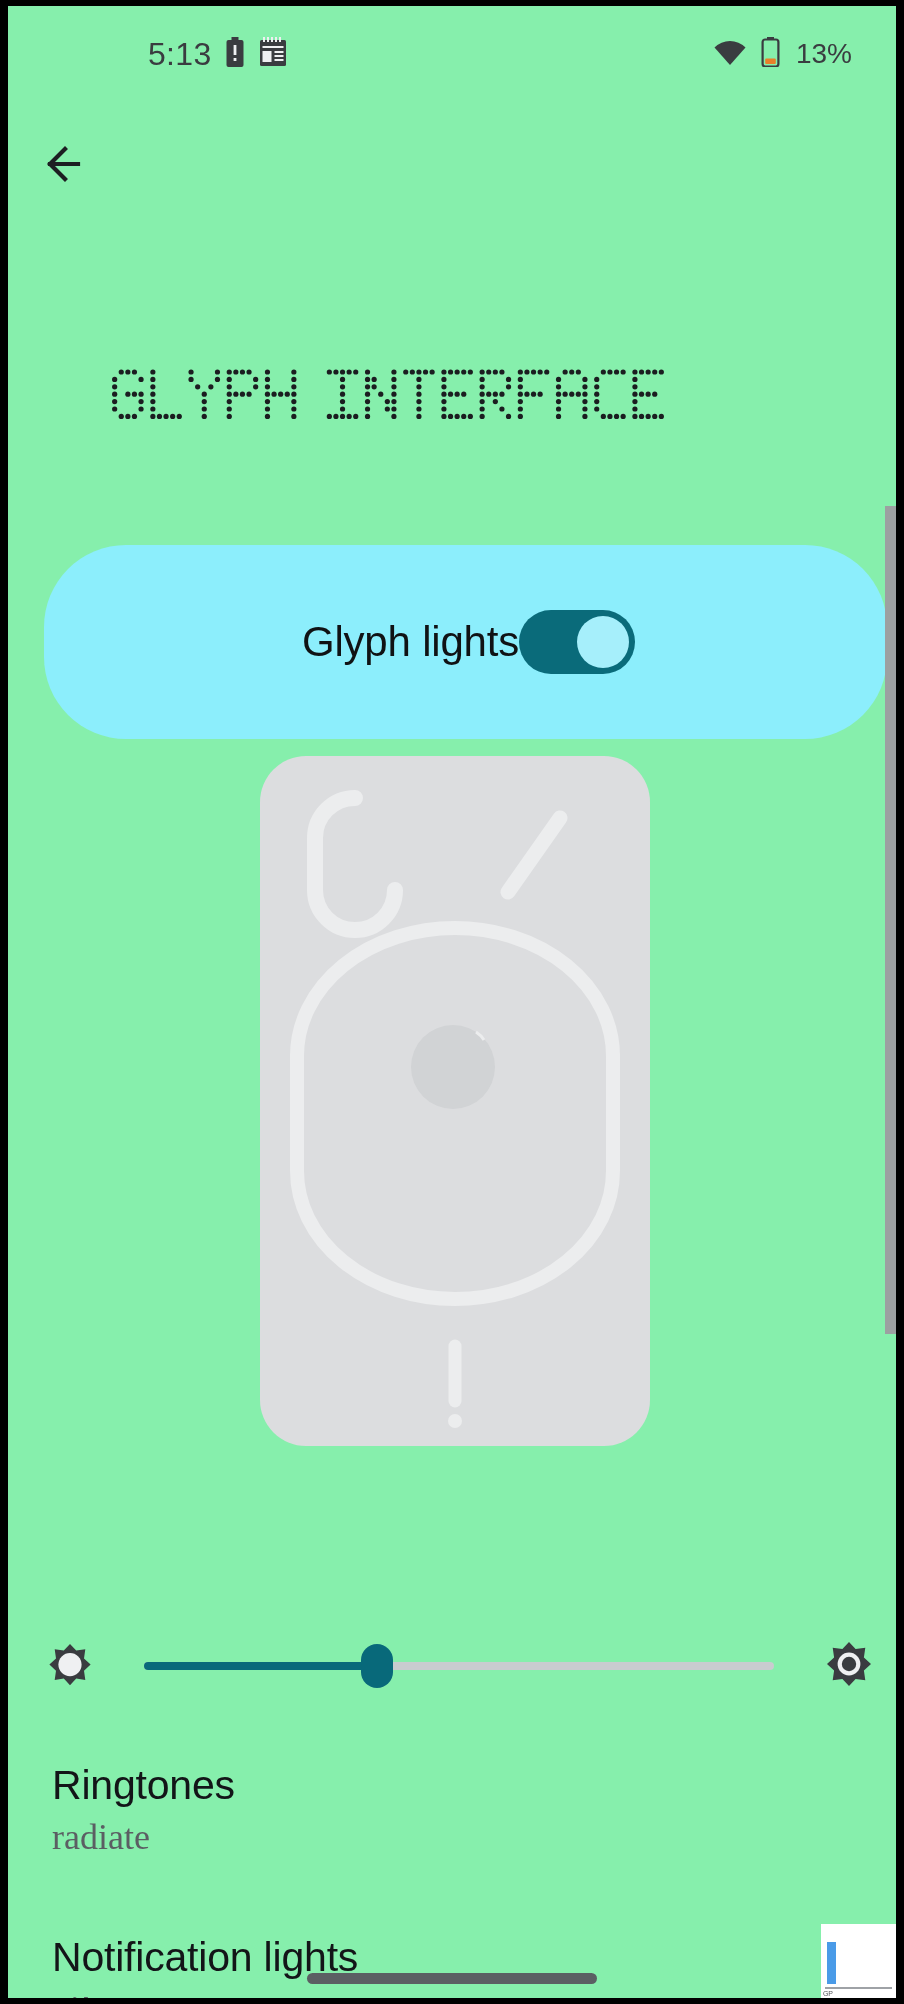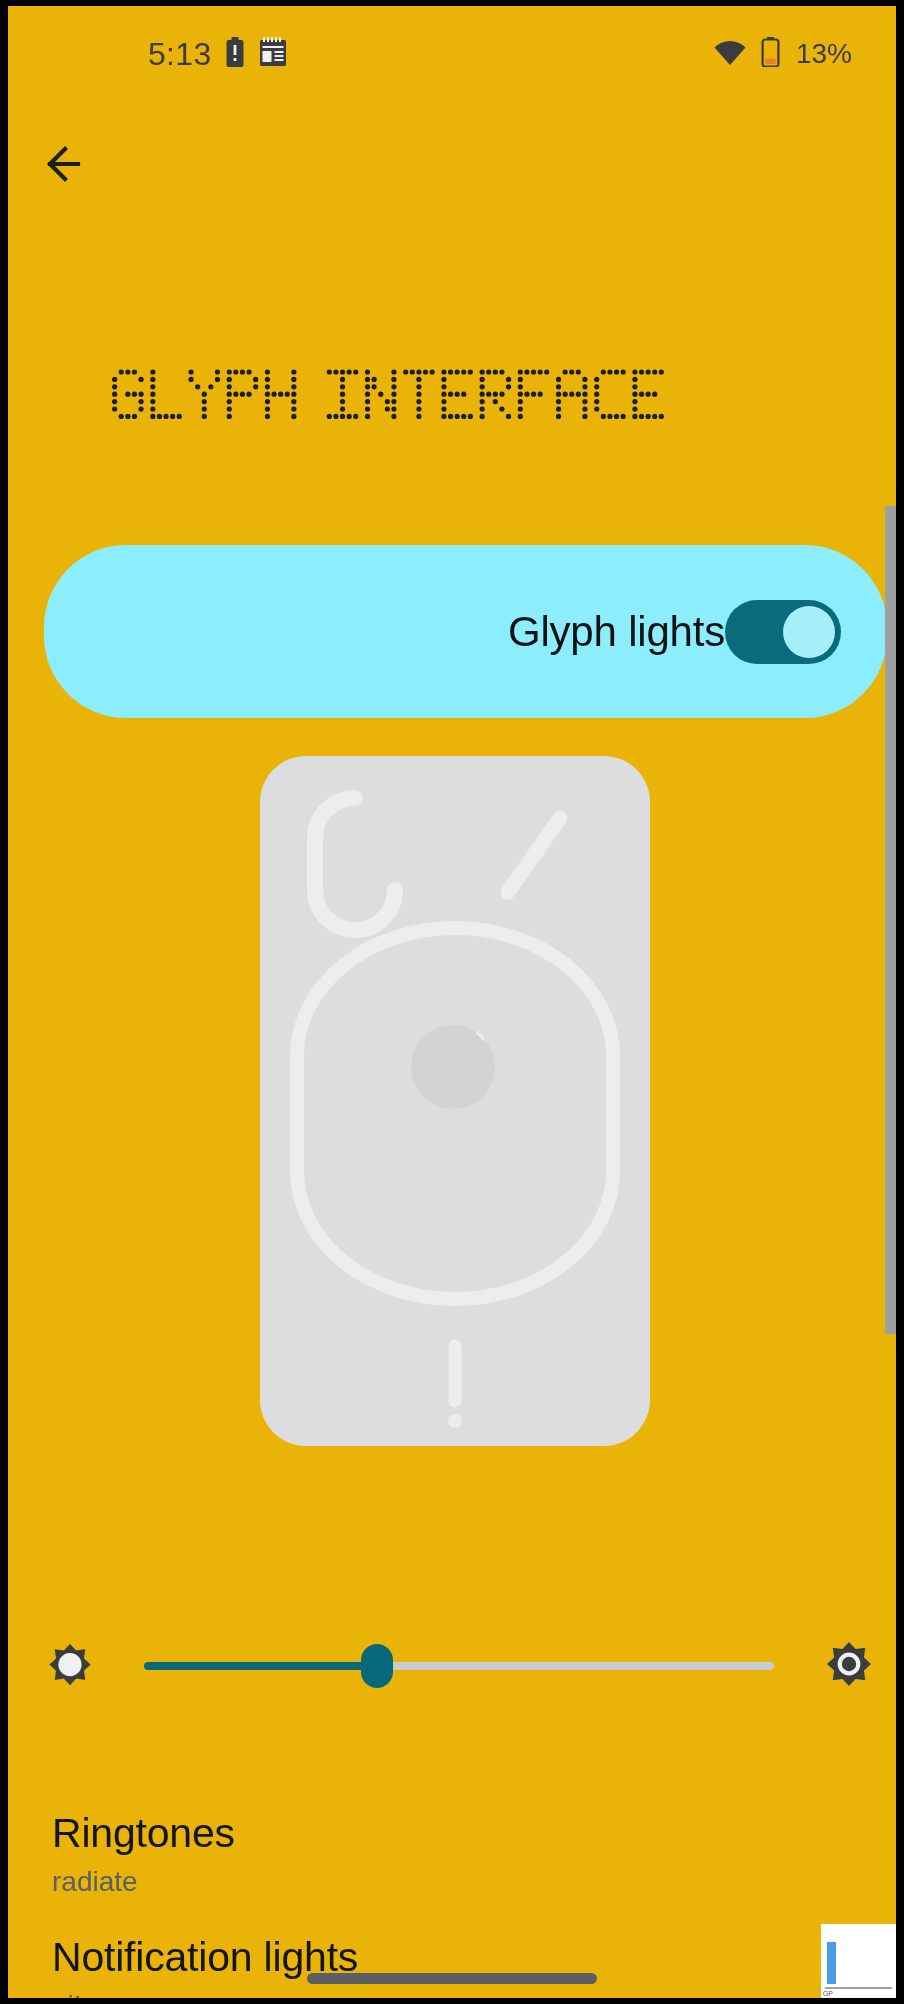--- a/index.html
+++ b/index.html
@@ -9,21 +9,21 @@
     height: 2004px;
     background: #000;
     font-family: "Liberation Sans", sans-serif;
     overflow: hidden;
   }
 
   #screen {
     position: relative;
     width: 904px;
     height: 2004px;
-    background: #eab308;
+    background: #86efac;
     border-left: 8px solid #000;
     border-right: 8px solid #000;
     border-top: 6px solid #000;
     border-bottom: 6px solid #000;
     overflow: hidden;
   }
 
   
   #status-bar {
     position: absolute;
@@ -74,26 +74,26 @@
     width: 680px;
     height: 56px;
   }
 
   
   #glyph-card {
     position: absolute;
     top: 539px;
     left: 36px;
     width: 843px;
-    height: 173px;
+    height: 194px;
     background: #8CEEFC;
     border-radius: 82px;
     display: flex;
     align-items: center;
-    justify-content: flex-end;
+    justify-content: center;
     padding: 0 46px 0 52px;
     cursor: pointer;
   }
   #glyph-card-label {
     font-size: 42px;
     color: #101214;
     font-weight: 400;
     letter-spacing: -0.2px;
   }
   #glyph-toggle {
@@ -176,26 +176,27 @@
     cursor: pointer;
   }
   .list-title {
     font-size: 41px;
     color: #131518;
     font-weight: 400;
     letter-spacing: -0.2px;
     line-height: 1.05;
   }
   .list-sub {
-    font-size: 28px;
+    font-size: 36px;
     color: #5B5E63;
     margin-top: 12px;
     line-height: 1.05;
-  }
-  #row-ringtones { top: 1758px; margin-top: 48px; }
+    font-family: Liberation Serif, serif;
+  }
+  #row-ringtones { top: 1758px; }
   #row-notification { top: 1930px; }
 
   
   #scrollbar {
     position: absolute;
     right: 0;
     top: 500px;
     width: 11px;
     height: 828px;
     background: #9CA0A1;

